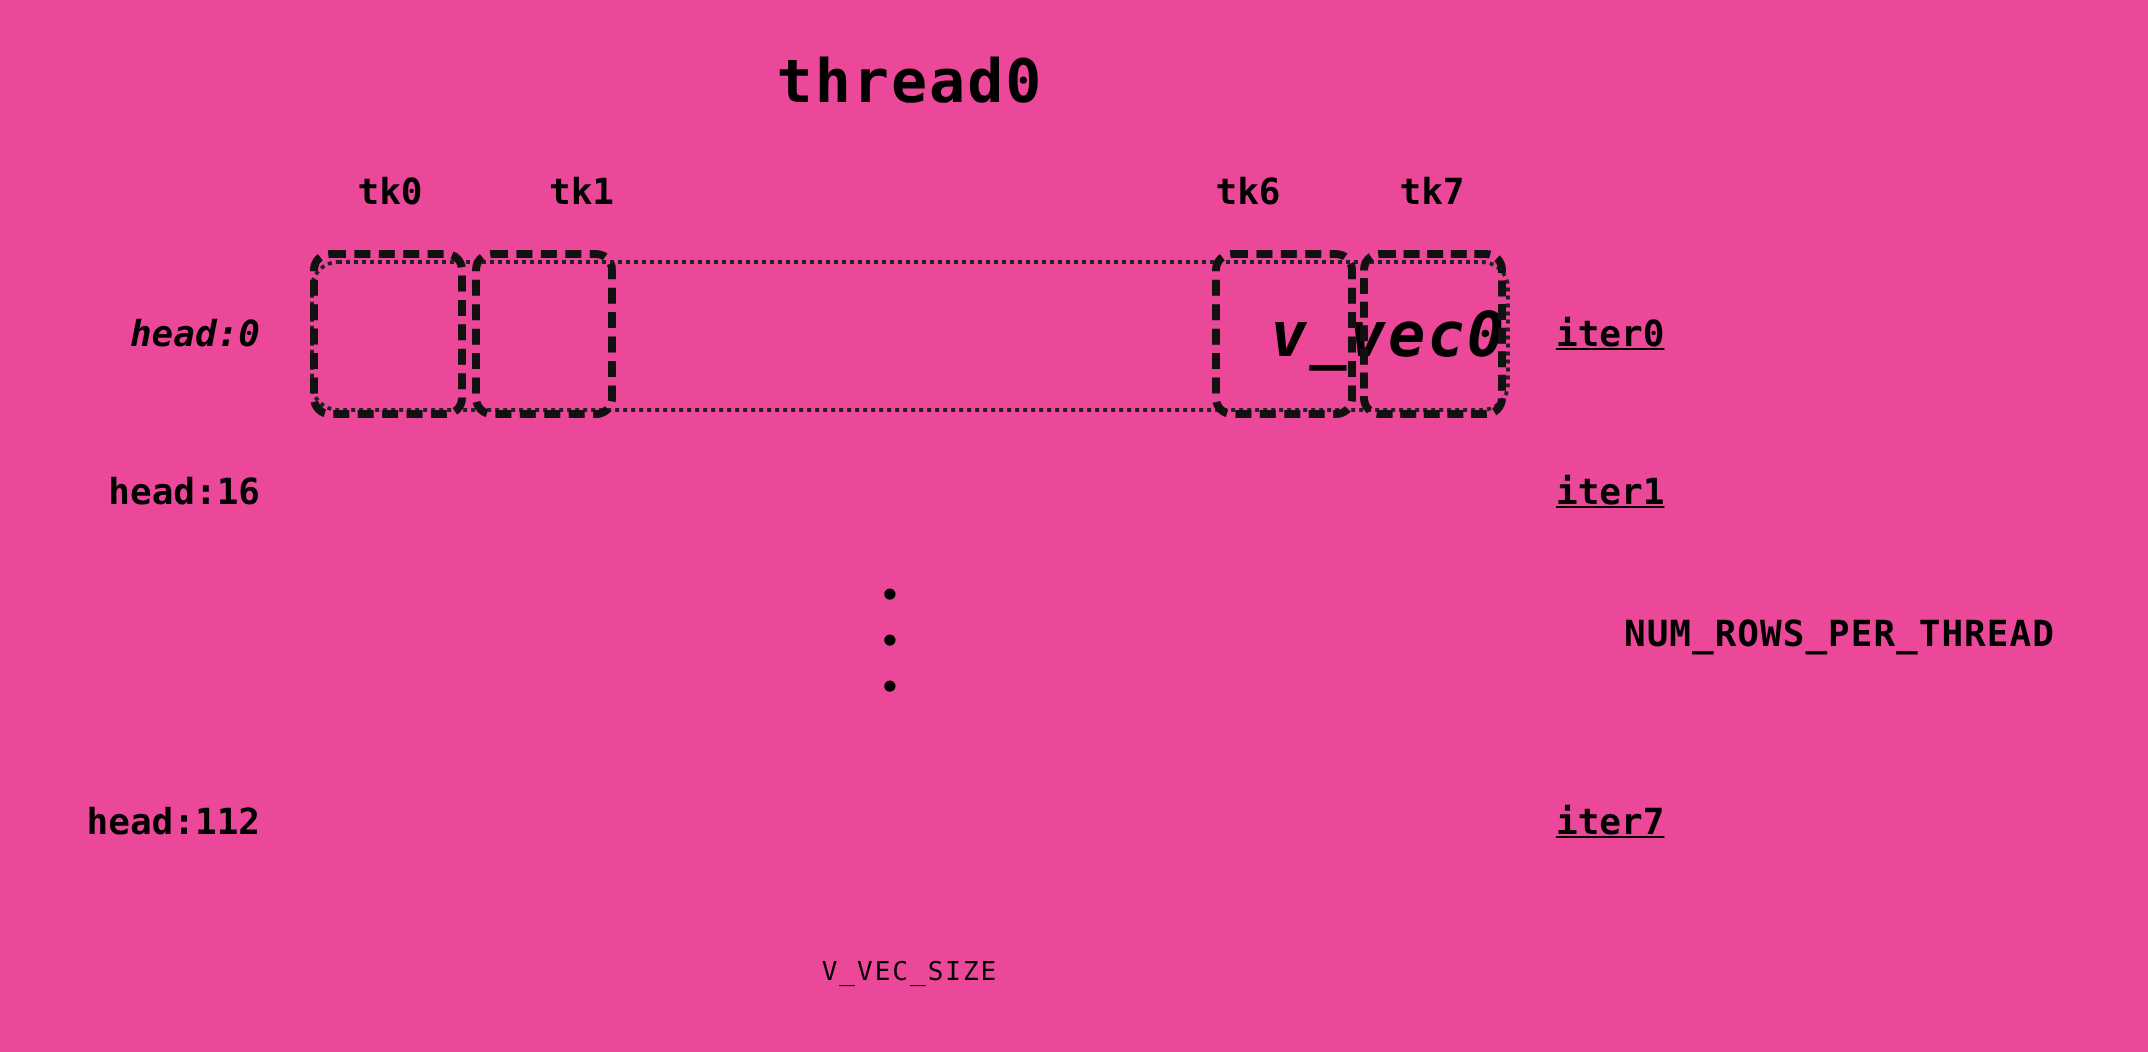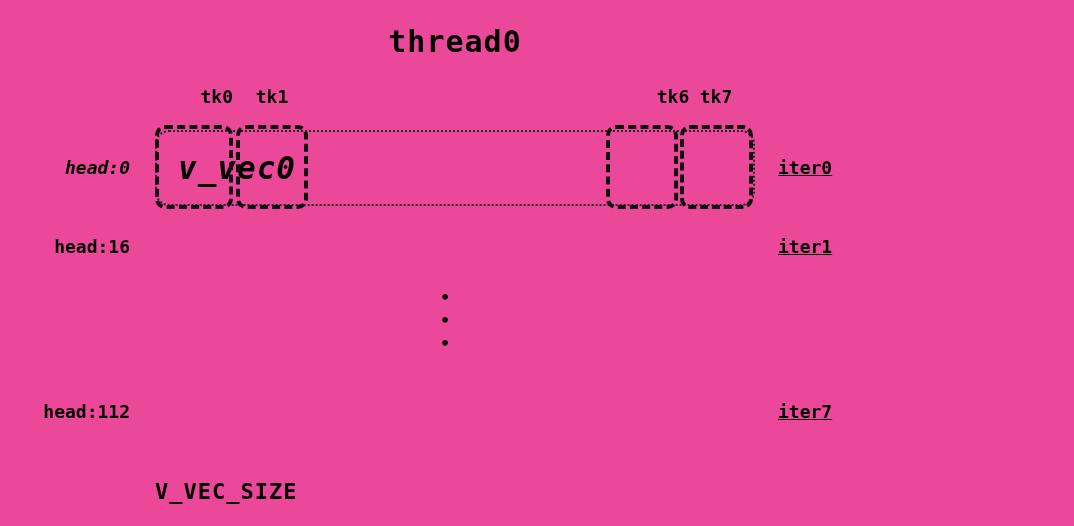--- a/index.html
+++ b/index.html
@@ -28,22 +28,21 @@
     font-weight:bold;
   }
   .row-box {
     position:absolute;
     left:155px;
     width:600px;
     border:2px dotted #222;
     border-radius:14px;
     display:flex;
     align-items:center;
-    justify-content:flex-start;
-    padding-left:21px;
+    justify-content:flex-end;
   }
   .vec-label {
     font-size:31px;
     font-weight:bold;
     font-style:italic;
     letter-spacing:1px;
   }
   .cell {
     position:absolute;
     top:125px;
@@ -80,36 +79,36 @@
   .num-rows-label {
     position:absolute;
     left:812px; top:307px;
     font-size:18px;
     font-weight:bold;
     letter-spacing:0.5px;
   }
   .vvec-size-label {
     position:absolute;
     left:155px; top:479px; width:600px;
-    text-align:left;
-    font-size:22px;
-    font-weight:bold;
+    text-align:center;
+    font-size:13px;
+    font-weight:normal;
     letter-spacing:1px;
   }
 </style>
 </head>
 <body>
 
 <div class="canvas">
 
   <div class="title">thread0</div>
 
-  <div class="tk-label" style="left:157px;width:76px;text-align:right;">tk0</div>
-  <div class="tk-label" style="left:237px;width:70px;">tk1</div>
-  <div class="tk-label" style="left:638px;width:70px;">tk6</div>
+  <div class="tk-label" style="left:157px;width:76px;">tk0</div>
+  <div class="tk-label" style="left:237px;width:70px;text-align:right;">tk1</div>
+  <div class="tk-label" style="left:589px;width:70px;">tk6</div>
   <div class="tk-label" style="left:681px;width:70px;">tk7</div>
 
   <div class="row-box" style="top:130px;height:76px;">
     <span class="vec-label">v_vec0</span>
   </div>
 
   <div class="cell" style="left:155px;width:78px;"></div>
   <div class="cell" style="left:236px;width:72px;"></div>
   <div class="cell" style="left:606px;width:72px;"></div>
   <div class="cell" style="left:680px;width:73px;"></div>
@@ -123,16 +122,17 @@
   <div class="side-label iter-label" style="top:157px;">iter0</div>
   <div class="side-label iter-label" style="top:236px;">iter1</div>
   <div class="side-label iter-label" style="top:401px;">iter7</div>
 
   <div class="ellipsis">
     <span>•</span>
     <span>•</span>
     <span>•</span>
   </div>
 
+  <div class="num-rows-label">NUM_ROWS_PER_THREAD</div>
 
   <div class="vvec-size-label">V_VEC_SIZE</div>
 
 </div>
 
 </body></html>

